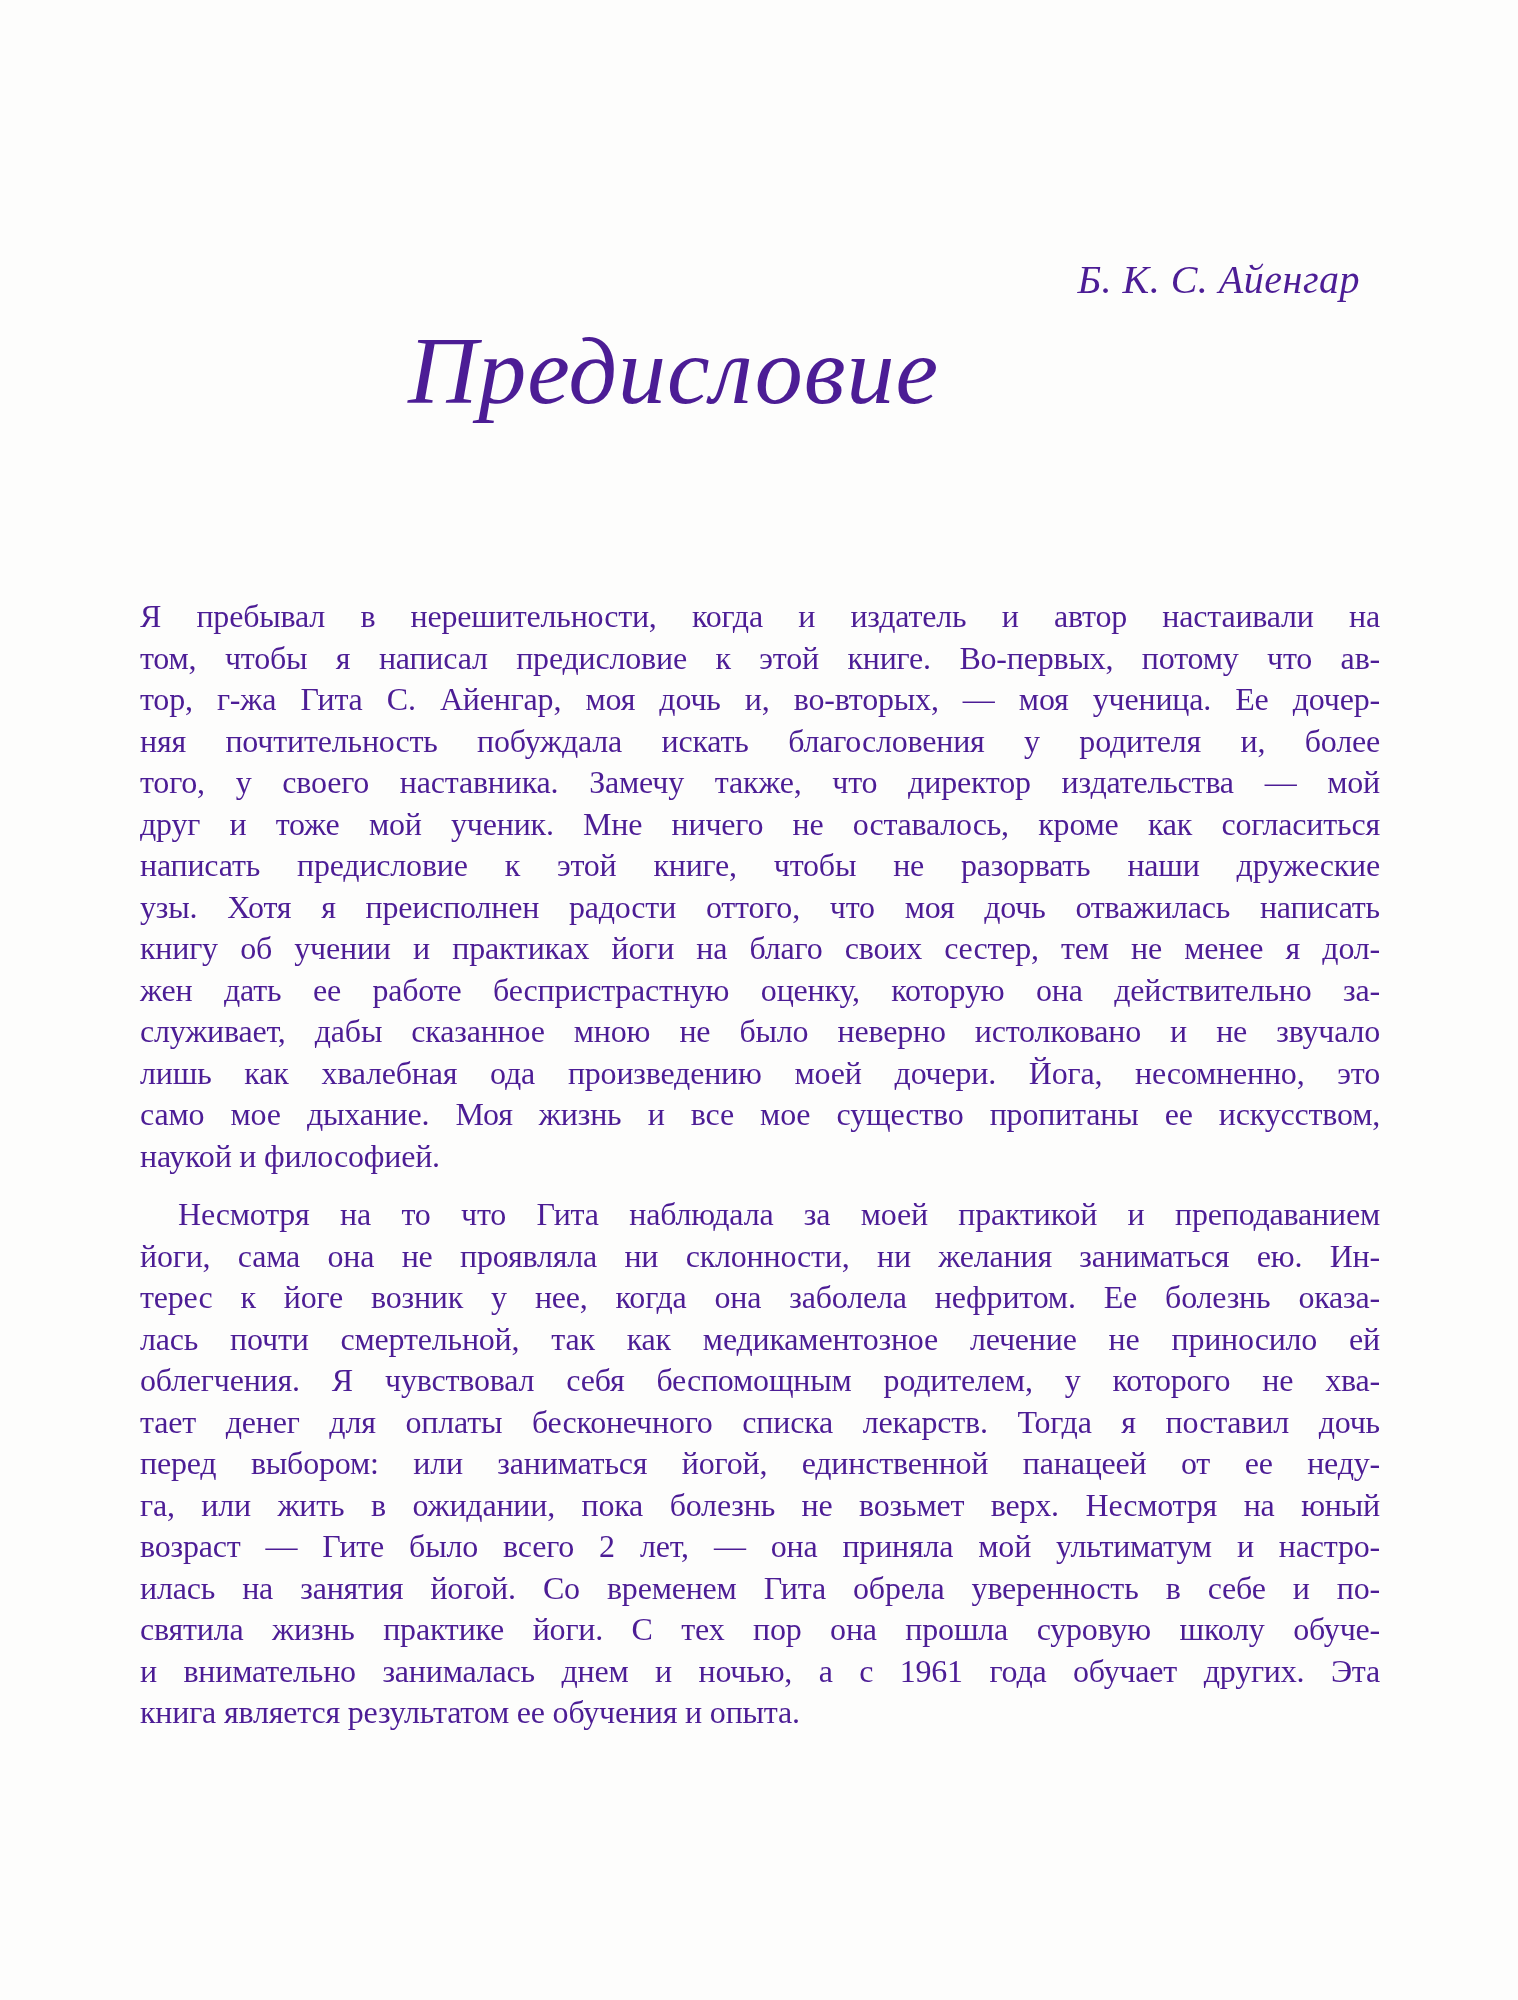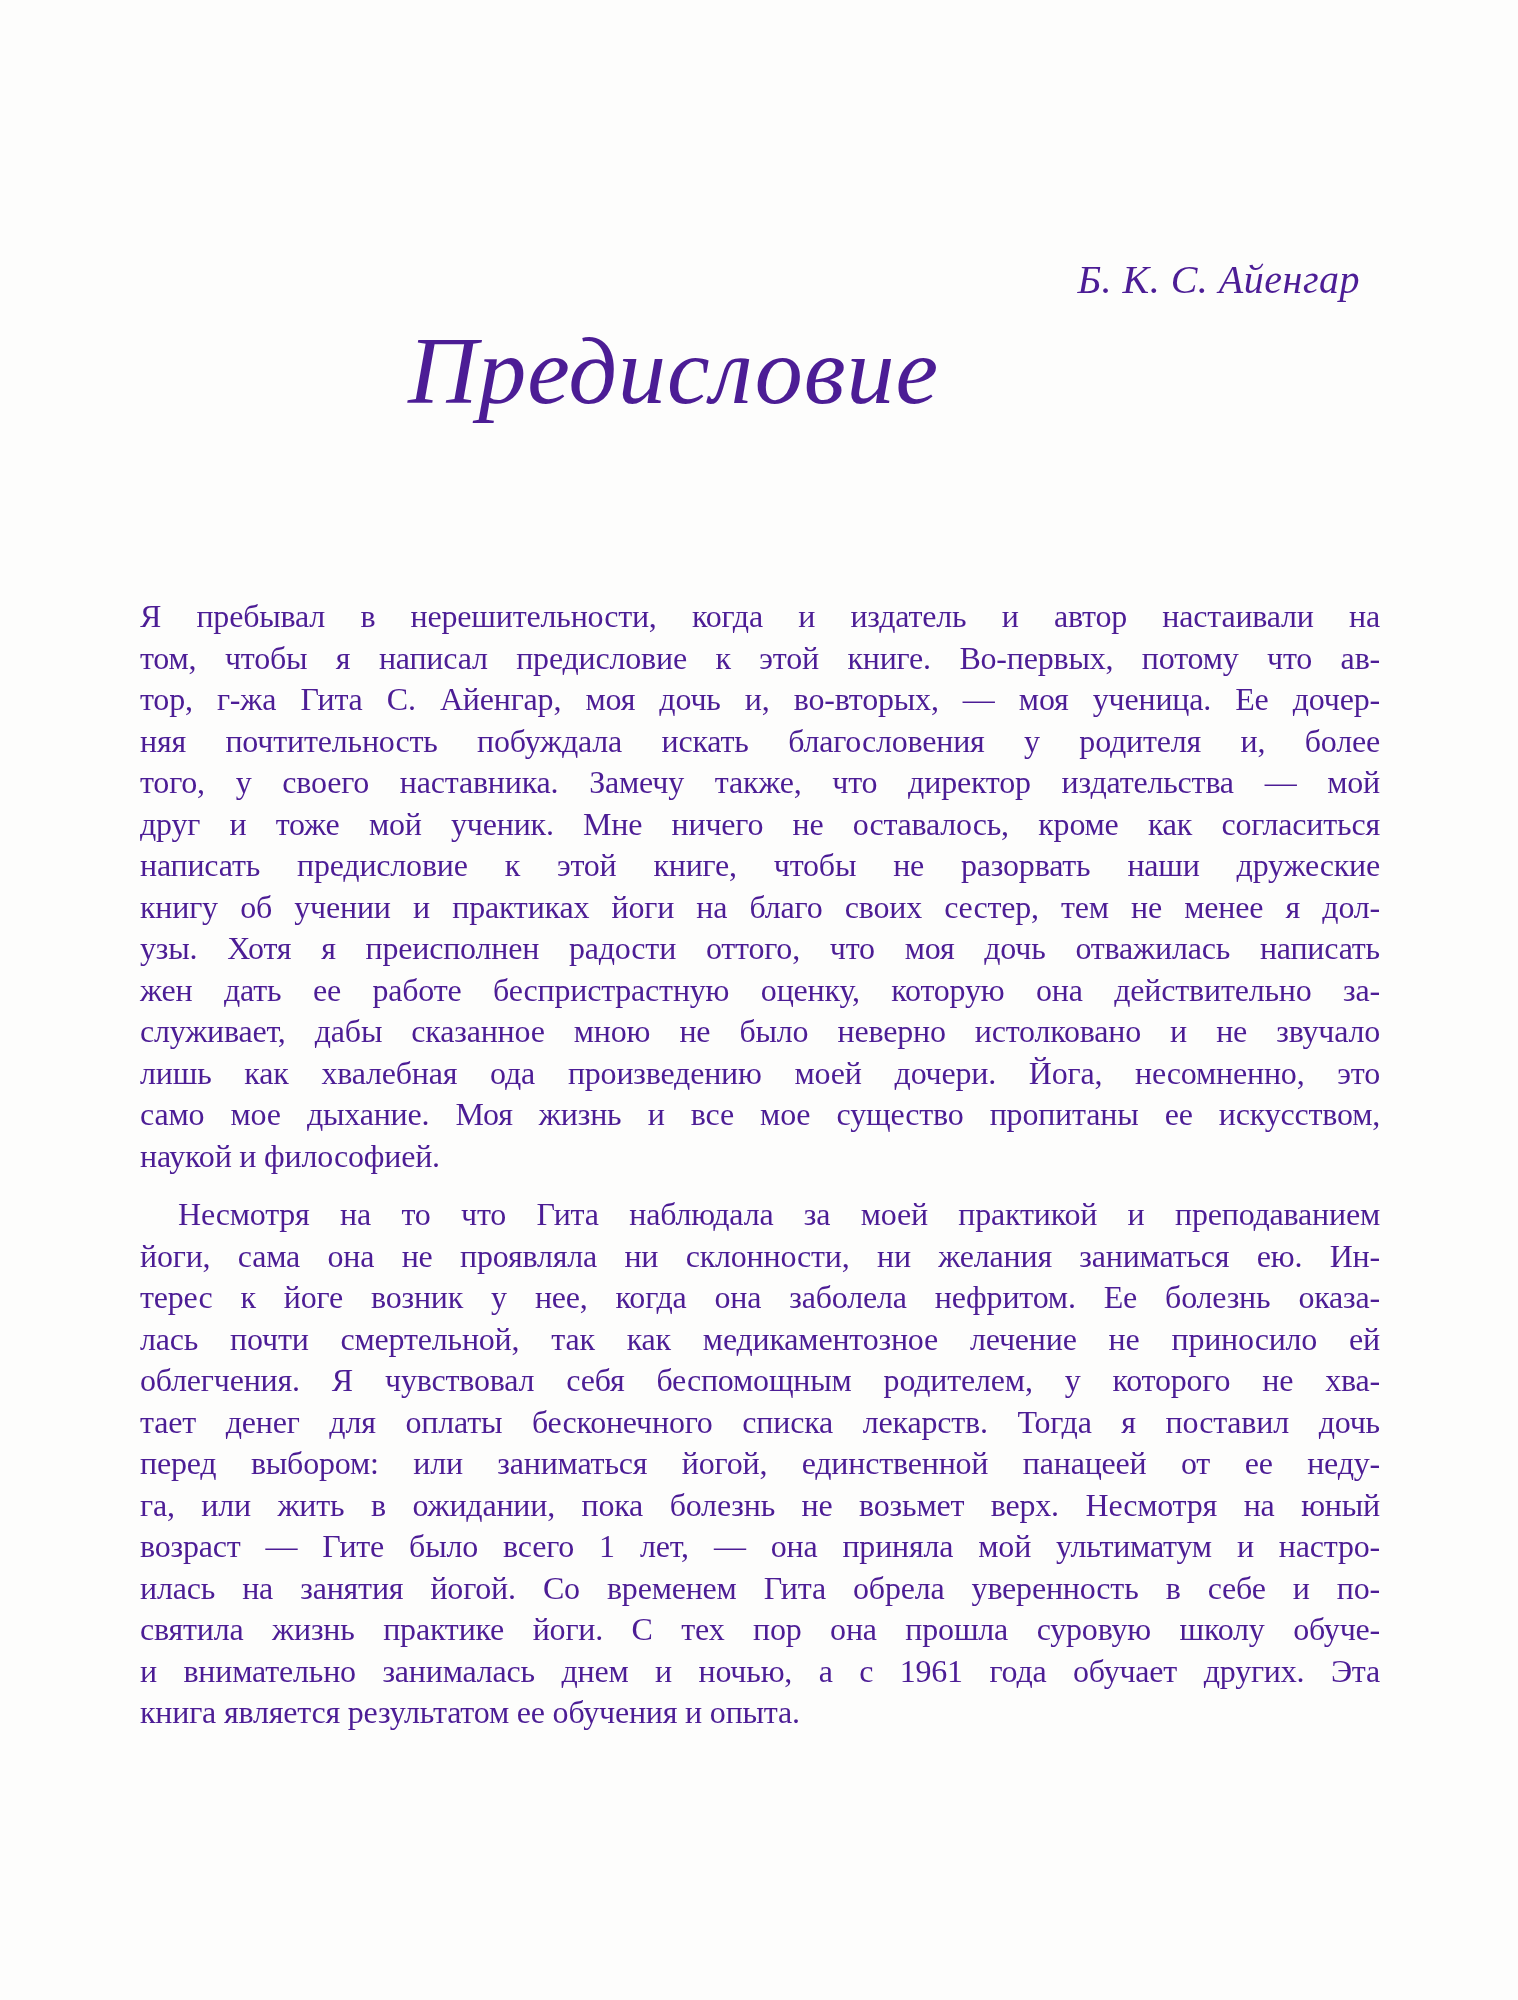--- a/index.html
+++ b/index.html
@@ -69,34 +69,34 @@
   <h1 class="page-title">Предисловие</h1>
 
   <div class="body-text">
       <div class="line">Я пребывал в нерешительности, когда и издатель и автор настаивали на</div>
       <div class="line">том, чтобы я написал предисловие к этой книге. Во-первых, потому что ав-</div>
       <div class="line">тор, г-жа Гита С. Айенгар, моя дочь и, во-вторых, — моя ученица. Ее дочер-</div>
       <div class="line">няя почтительность побуждала искать благословения у родителя и, более</div>
       <div class="line">того, у своего наставника. Замечу также, что директор издательства — мой</div>
       <div class="line">друг и тоже мой ученик. Мне ничего не оставалось, кроме как согласиться</div>
       <div class="line">написать предисловие к этой книге, чтобы не разорвать наши дружеские</div>
+      <div class="line">узы. Хотя я преисполнен радости оттого, что моя дочь отважилась написать</div>
       <div class="line">книгу об учении и практиках йоги на благо своих сестер, тем не менее я дол-</div>
-      <div class="line">узы. Хотя я преисполнен радости оттого, что моя дочь отважилась написать</div>
       <div class="line">жен дать ее работе беспристрастную оценку, которую она действительно за-</div>
       <div class="line">служивает, дабы сказанное мною не было неверно истолковано и не звучало</div>
       <div class="line">лишь как хвалебная ода произведению моей дочери. Йога, несомненно, это</div>
       <div class="line">само мое дыхание. Моя жизнь и все мое существо пропитаны ее искусством,</div>
       <div class="line para-end">наукой и философией.</div>
       <div class="line indent">Несмотря на то что Гита наблюдала за моей практикой и преподаванием</div>
       <div class="line">йоги, сама она не проявляла ни склонности, ни желания заниматься ею. Ин-</div>
       <div class="line">терес к йоге возник у нее, когда она заболела нефритом. Ее болезнь оказа-</div>
       <div class="line">лась почти смертельной, так как медикаментозное лечение не приносило ей</div>
       <div class="line">облегчения. Я чувствовал себя беспомощным родителем, у которого не хва-</div>
       <div class="line">тает денег для оплаты бесконечного списка лекарств. Тогда я поставил дочь</div>
       <div class="line">перед выбором: или заниматься йогой, единственной панацеей от ее неду-</div>
       <div class="line">га, или жить в ожидании, пока болезнь не возьмет верх. Несмотря на юный</div>
-      <div class="line">возраст — Гите было всего 1 лет, — она приняла мой ультиматум и настро-</div>
+      <div class="line">возраст — Гите было всего 2 лет, — она приняла мой ультиматум и настро-</div>
       <div class="line">илась на занятия йогой. Со временем Гита обрела уверенность в себе и по-</div>
       <div class="line">святила жизнь практике йоги. С тех пор она прошла суровую школу обуче-</div>
       <div class="line">и внимательно занималась днем и ночью, а с 1961 года обучает других. Эта</div>
       <div class="line para-end">книга является результатом ее обучения и опыта.</div>
     </div>
 </div>
 
 </body></html>

